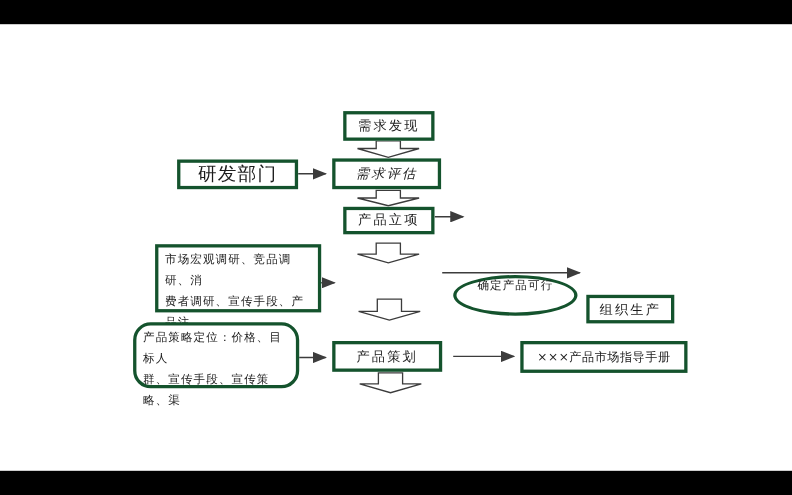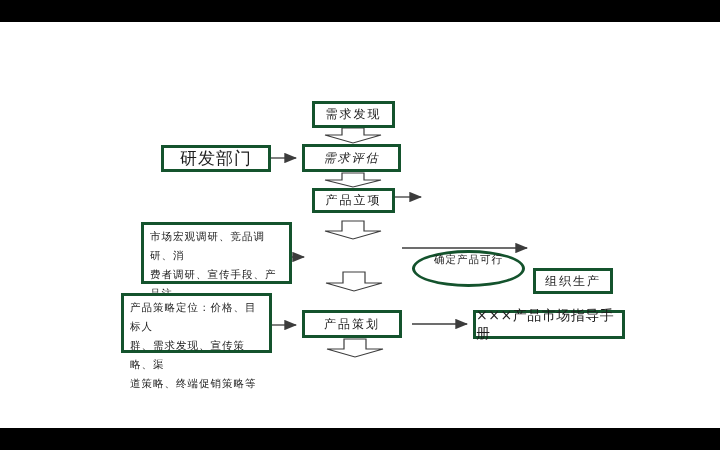--- a/index.html
+++ b/index.html
@@ -107,30 +107,29 @@
 
 
     <div class="node ellipse" style="left:412px; top:228px; width:113px; height:37px;">
       <span>确定产品可行</span>
     </div>
 
     <div class="node labelbox" style="left:533px; top:220px; width:80px; height:26px;margin-top:26px;">
       <span>组织生产</span>
     </div>
 
-    <div class="node textbox" style="left:121px; top:271px; width:151px; height:60px;">
+    <div class="node textbox" style="left:121px; top:271px; width:151px; height:60px;border-radius:16px;">
       <div>产品策略定位：价格、目标人</div>
-      <div>群、需求发现、宣传策略、渠</div>
-      <div>道策略、终端促销策略等</div>
+      <div>群、宣传手段、宣传策略、渠</div>
     </div>
 
     <div class="node labelbox" style="left:302px; top:288px; width:100px; height:28px;">
       <span>产品策划</span>
     </div>
 
-    <div class="node labelbox" style="left:473px; top:288px; width:152px; height:29px; font-size:14px; letter-spacing:0.5px;">
+    <div class="node labelbox" style="left:473px; top:288px; width:152px; height:29px; font-size:11px; letter-spacing:0.5px;">
       <span>×××产品市场指导手册</span>
     </div>
 
   </div>
 
   <div class="letterbox bottom"></div>
 </div>
 
 </body></html>

